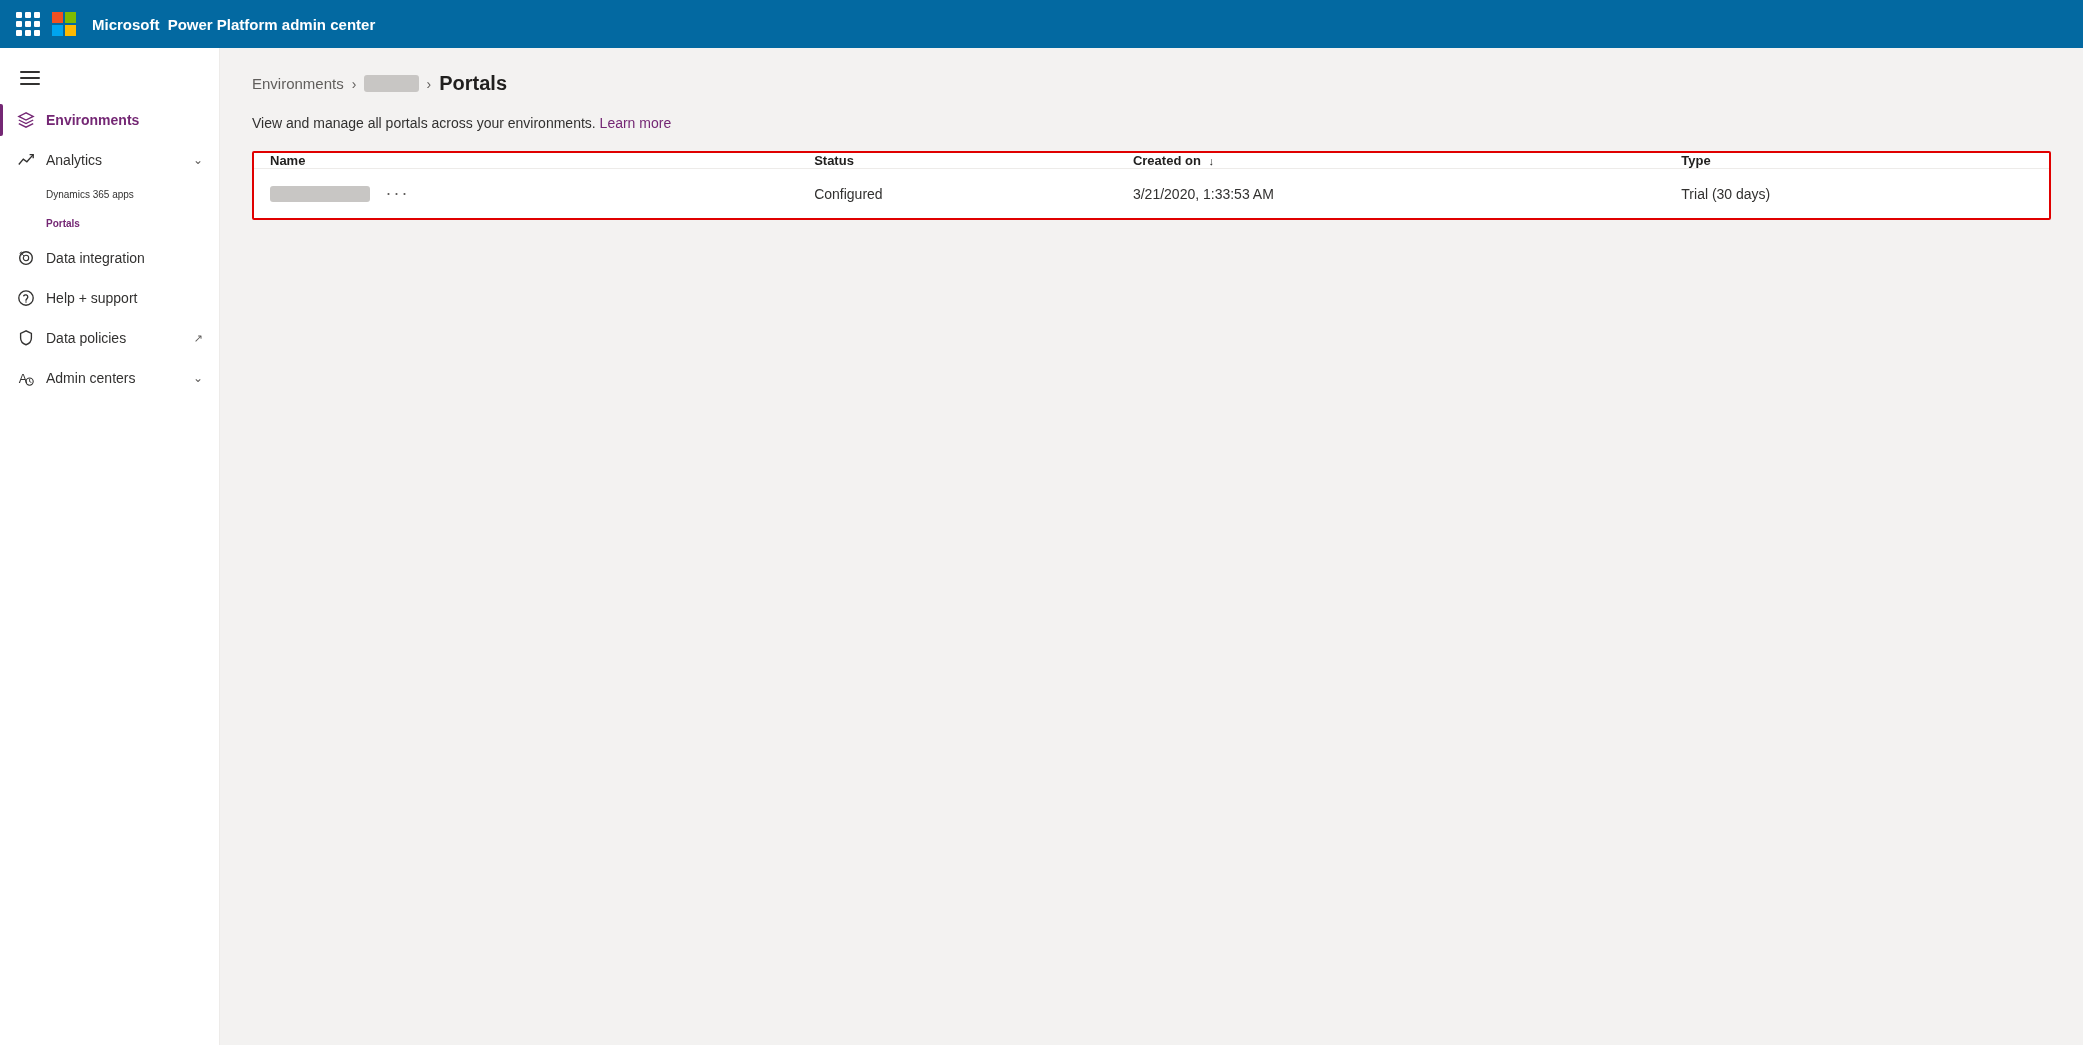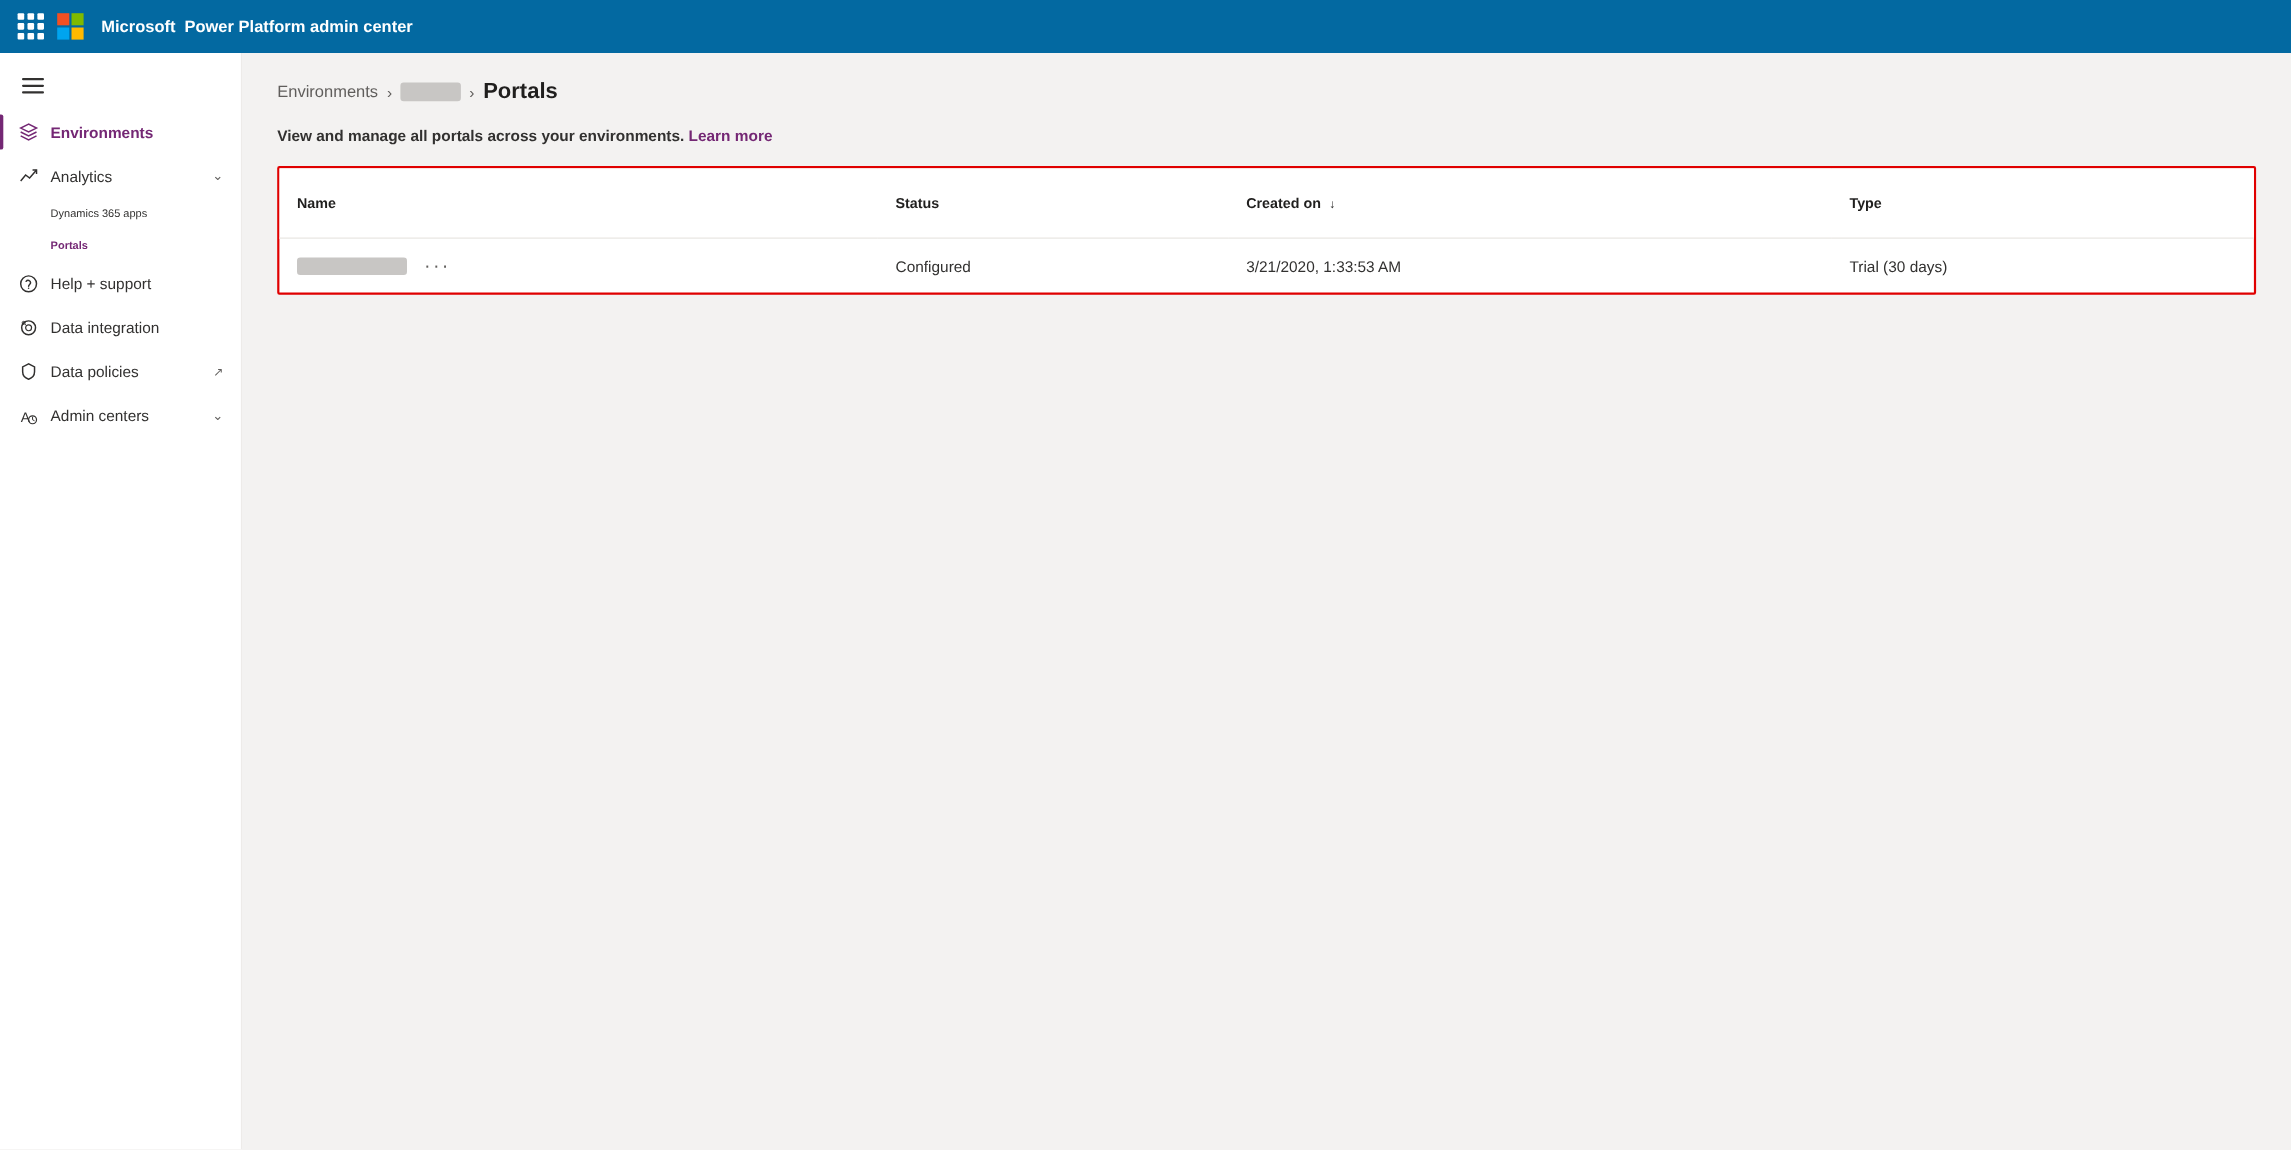--- a/index.html
+++ b/index.html
@@ -138,40 +138,39 @@
       border-radius: 3px;
       user-select: none;
     }
     .breadcrumb-sep { color: #605e5c; font-size: 14px; }
 
     
     .description {
       font-size: 14px;
       color: #323130;
       margin-bottom: 20px;
-      font-weight: bold;
     }
     .description a { color: #742774; text-decoration: none; cursor: pointer; }
 
     
     .table-container {
       background: #fff;
       border: 2px solid #e00000;
       border-radius: 2px;
       overflow: hidden;
     }
     .data-table {
       width: 100%;
       border-collapse: collapse;
     }
     .data-table thead tr {
       border-bottom: 1px solid #edebe9;
     }
     .data-table th {
-      padding: 24px 16px;
+      padding: 0 16px;
       font-size: 13px;
       font-weight: 600;
       color: #201f1e;
       text-align: left;
       background: #fff;
     }
     .data-table th .sort-icon {
       display: inline-block;
       margin-left: 4px;
       font-size: 11px;
@@ -266,38 +265,38 @@
       <span>Dynamics 365 apps</span>
     </div>
 
     <div class="nav-sub-item active">
       <span>Portals</span>
     </div>
 
     <div class="nav-item">
       <div class="nav-icon">
         <svg viewBox="0 0 20 20" width="18" height="18">
-          <circle cx="10" cy="10" r="8" stroke="#323130" stroke-width="1.5" fill="none"></circle>
-          <path d="M7.5 7.5a2.5 2.5 0 014.5 1.5c0 1.5-2 2-2 3.5" stroke="#323130" stroke-width="1.5" fill="none" stroke-linecap="round"></path>
-          <circle cx="10" cy="14.5" r="0.8" fill="#323130"></circle>
-        </svg>
-      </div>
-      <span class="nav-label">Help + support</span>
-    </div>
-
-    <div class="nav-item">
-      <div class="nav-icon">
-        <svg viewBox="0 0 20 20" width="18" height="18">
           <circle cx="10" cy="10" r="7" stroke="#323130" stroke-width="1.5" fill="none"></circle>
           <circle cx="10" cy="10" r="3" stroke="#323130" stroke-width="1.2" fill="none"></circle>
           <circle cx="5" cy="5" r="1.5" stroke="#323130" stroke-width="1" fill="none"></circle>
           <line x1="6.1" y1="6.1" x2="8" y2="8" stroke="#323130" stroke-width="1"></line>
         </svg>
       </div>
       <span class="nav-label">Data integration</span>
+    </div>
+
+    <div class="nav-item">
+      <div class="nav-icon">
+        <svg viewBox="0 0 20 20" width="18" height="18">
+          <circle cx="10" cy="10" r="8" stroke="#323130" stroke-width="1.5" fill="none"></circle>
+          <path d="M7.5 7.5a2.5 2.5 0 014.5 1.5c0 1.5-2 2-2 3.5" stroke="#323130" stroke-width="1.5" fill="none" stroke-linecap="round"></path>
+          <circle cx="10" cy="14.5" r="0.8" fill="#323130"></circle>
+        </svg>
+      </div>
+      <span class="nav-label">Help + support</span>
     </div>
 
 
     <div class="nav-item">
       <div class="nav-icon">
         <svg viewBox="0 0 20 20" width="18" height="18">
           <path d="M10 2 L4 5 v5 c0 4 3 6.5 6 7.5 3-1 6-3.5 6-7.5 V5 z" stroke="#323130" stroke-width="1.5" fill="none"></path>
         </svg>
       </div>
       <span class="nav-label">Data policies</span>

